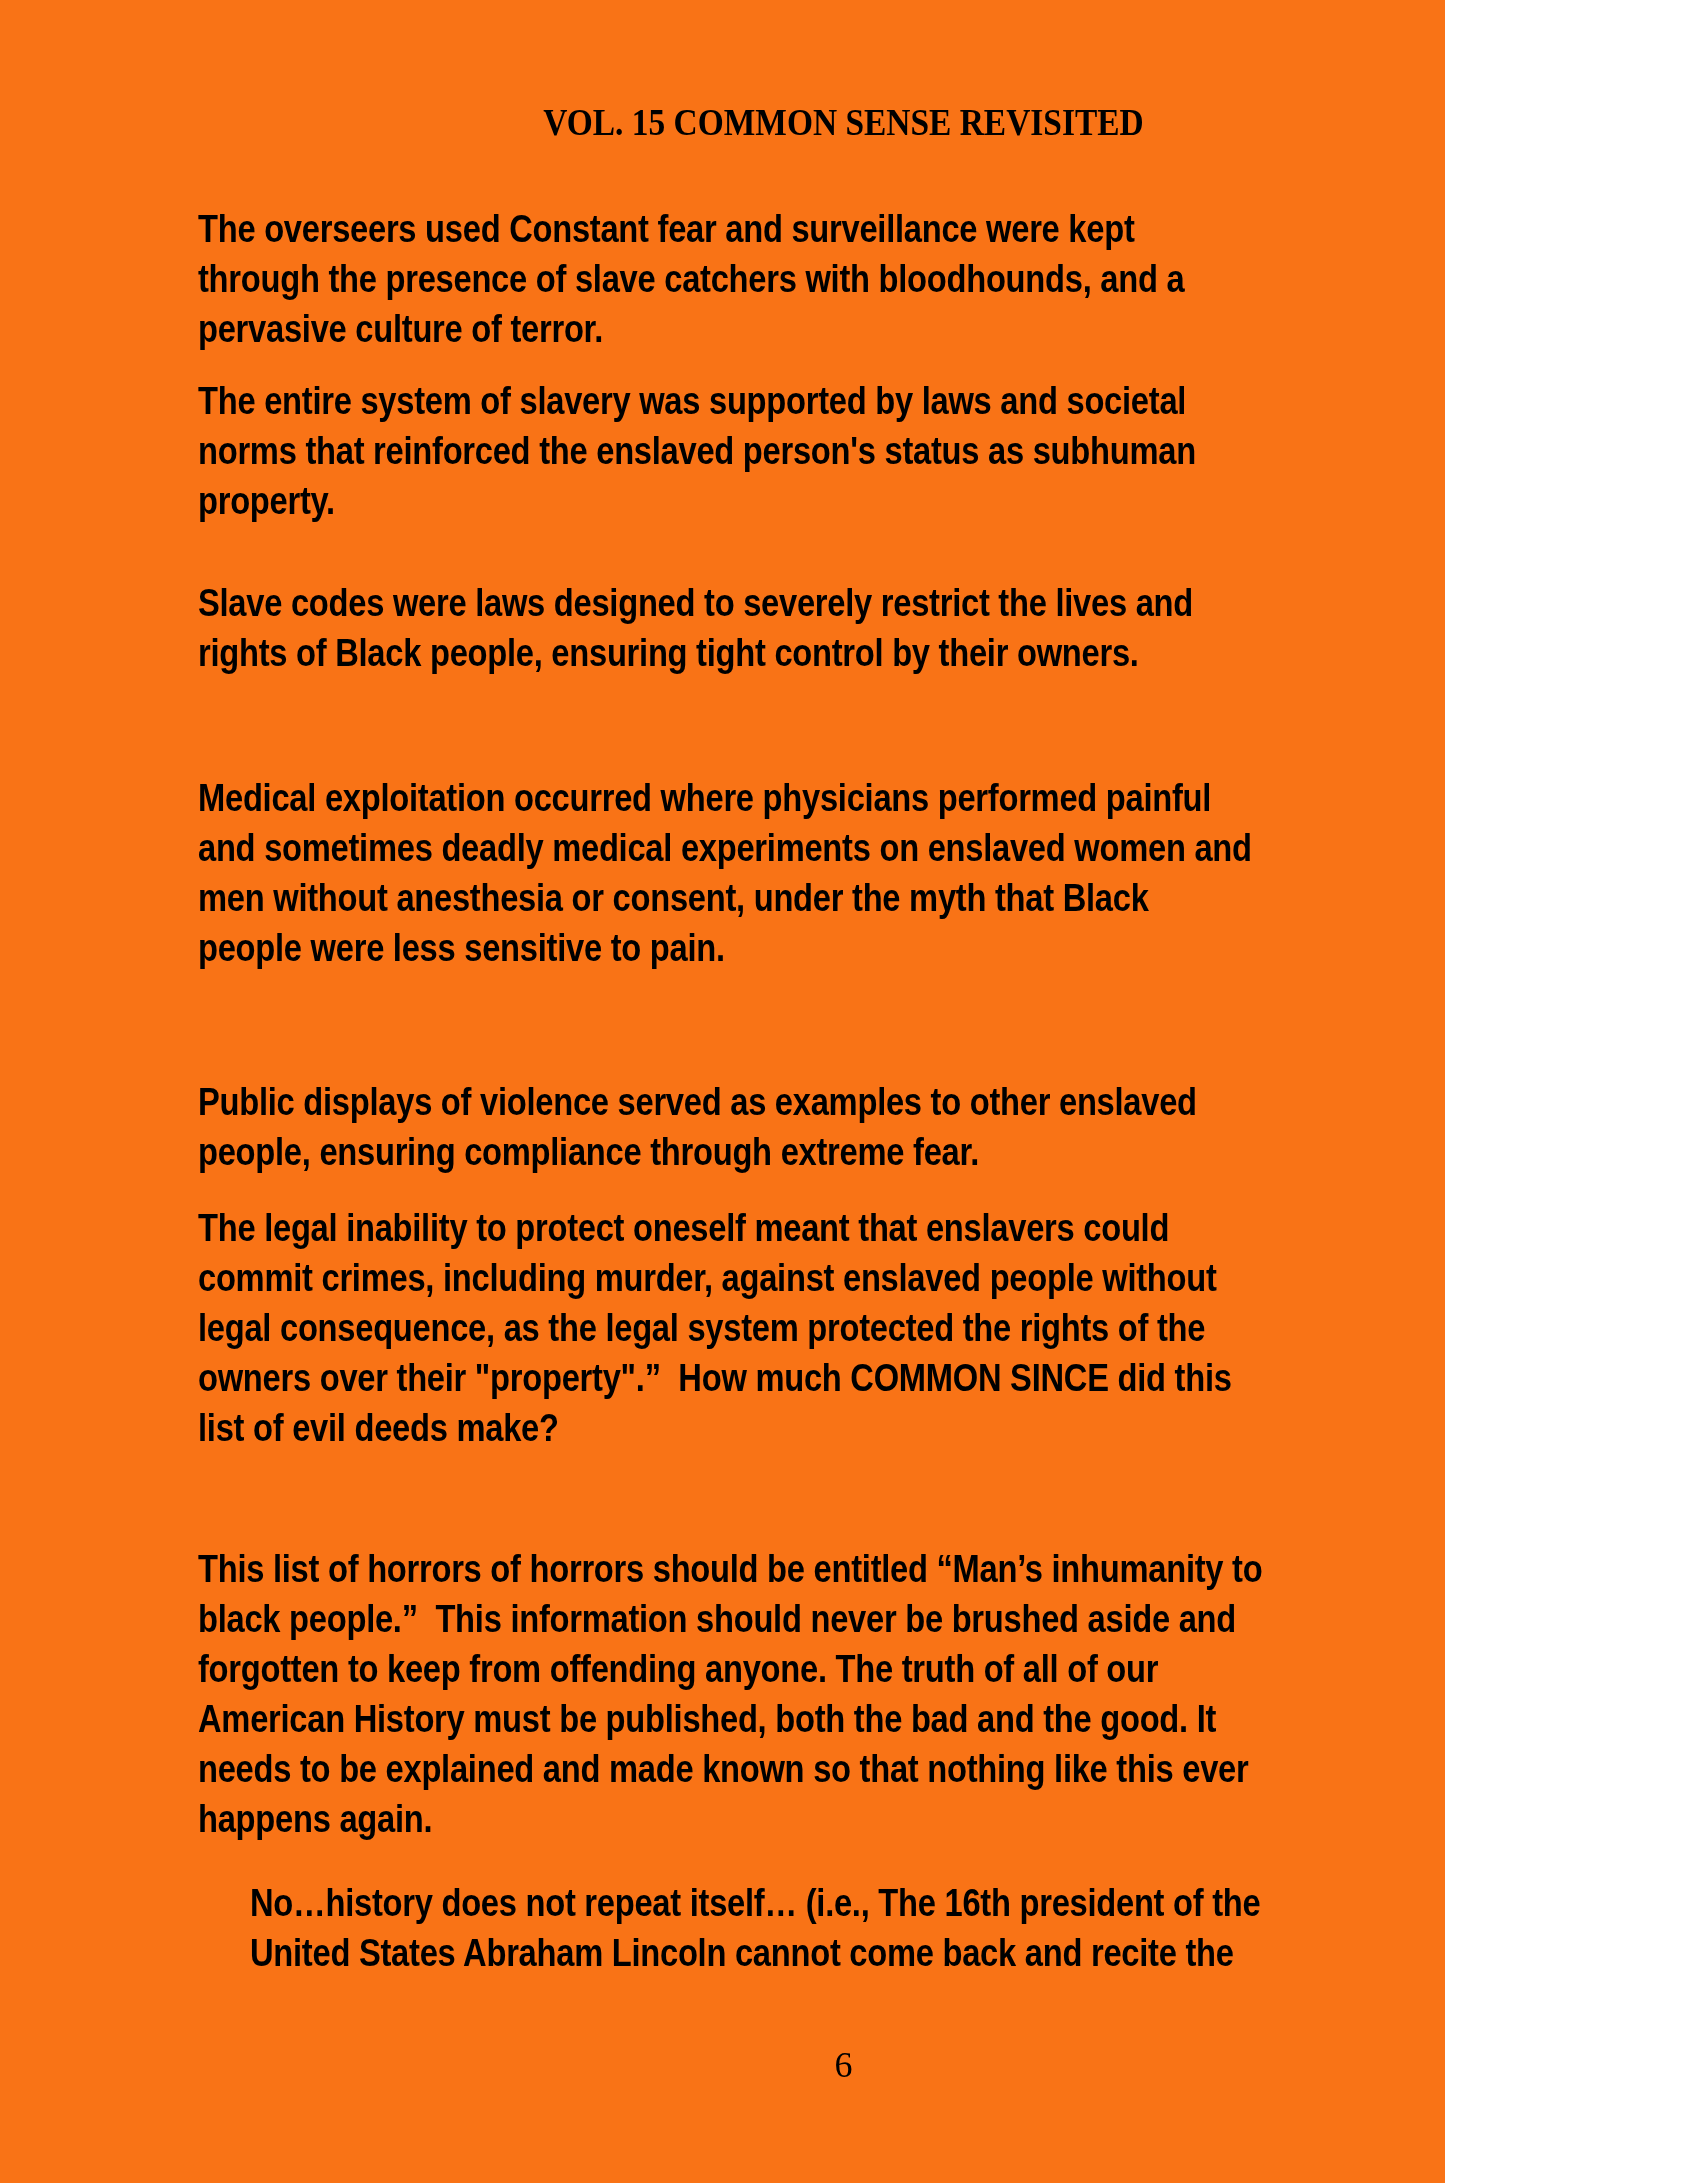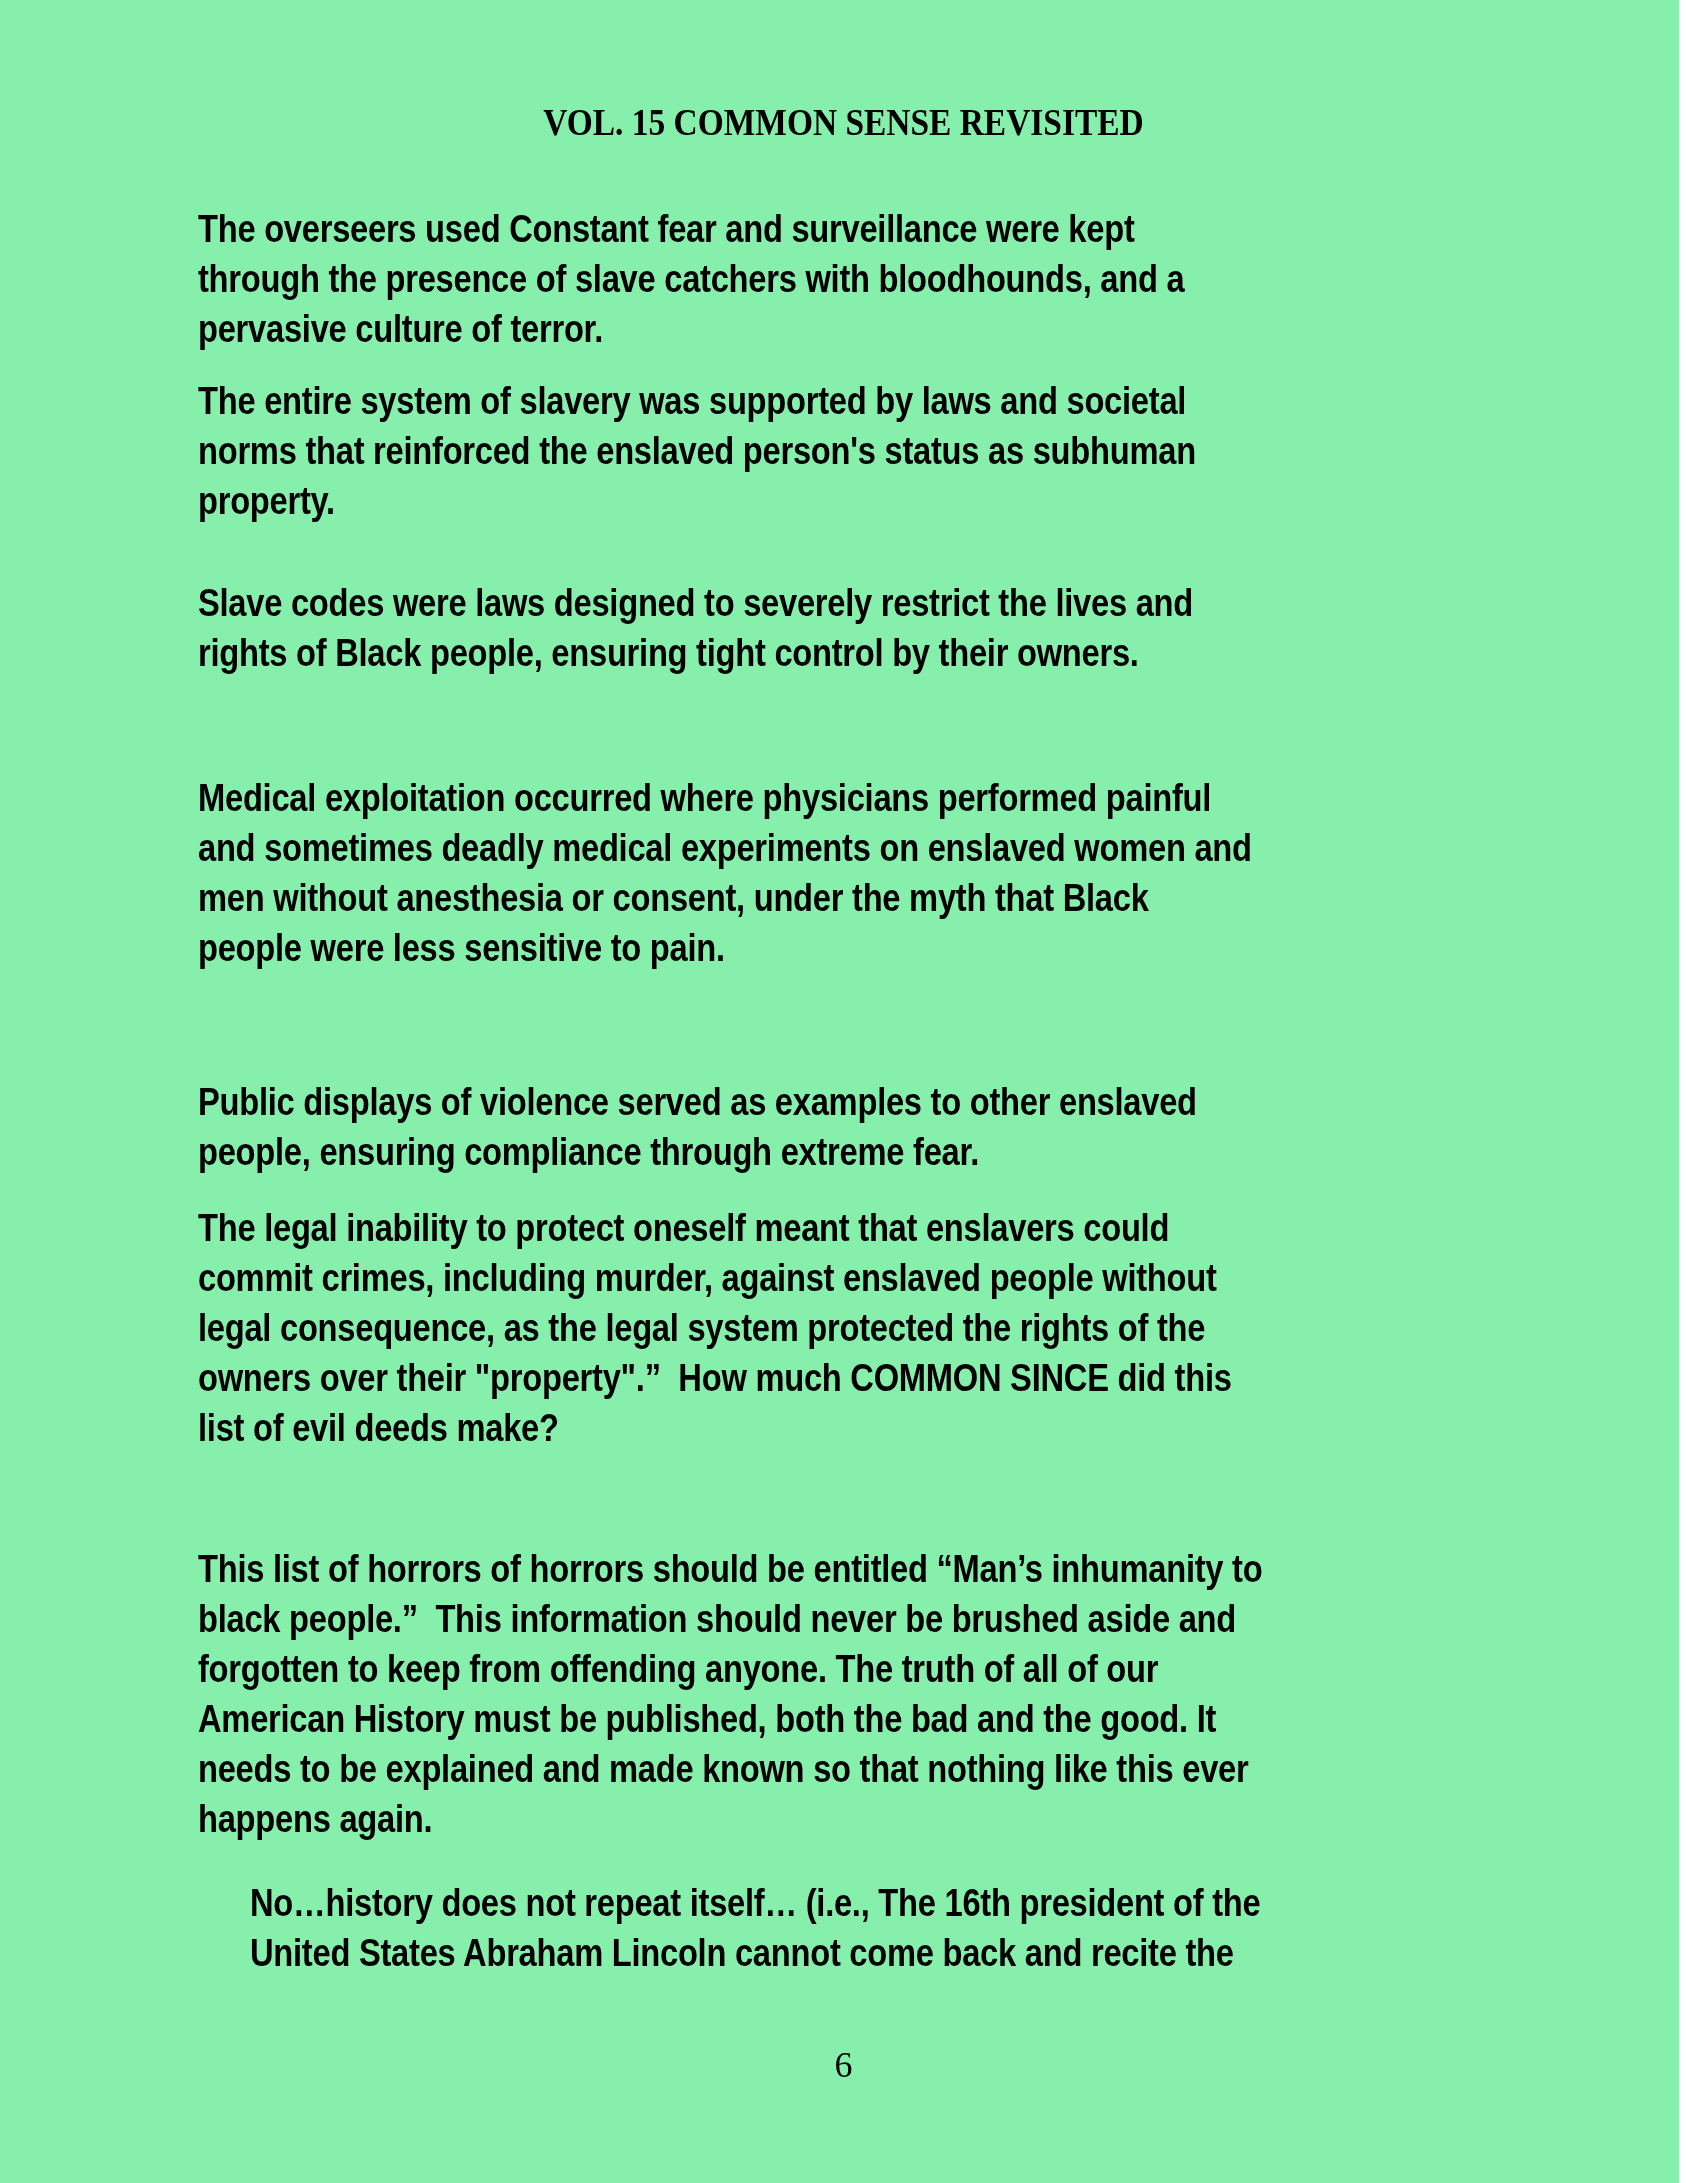--- a/index.html
+++ b/index.html
@@ -2,23 +2,23 @@
 <html style="font-size:10.6px"><head>
 <meta charset="utf-8">
 <style>
   html, body {
     margin: 0;
     padding: 0;
     background: #ffffff;
   }
   .page {
     position: relative;
-    width: 1679px;
+    width: 1445px;
     height: 2183px;
-    background: #86efac;
+    background: #f97316;
     overflow: hidden;
   }
   .doc-title {
     position: absolute;
     top: 99px;
     left: 0;
     width: 1687px;
     text-align: center;
     font-family: "Liberation Serif", serif;
     font-weight: 700;

